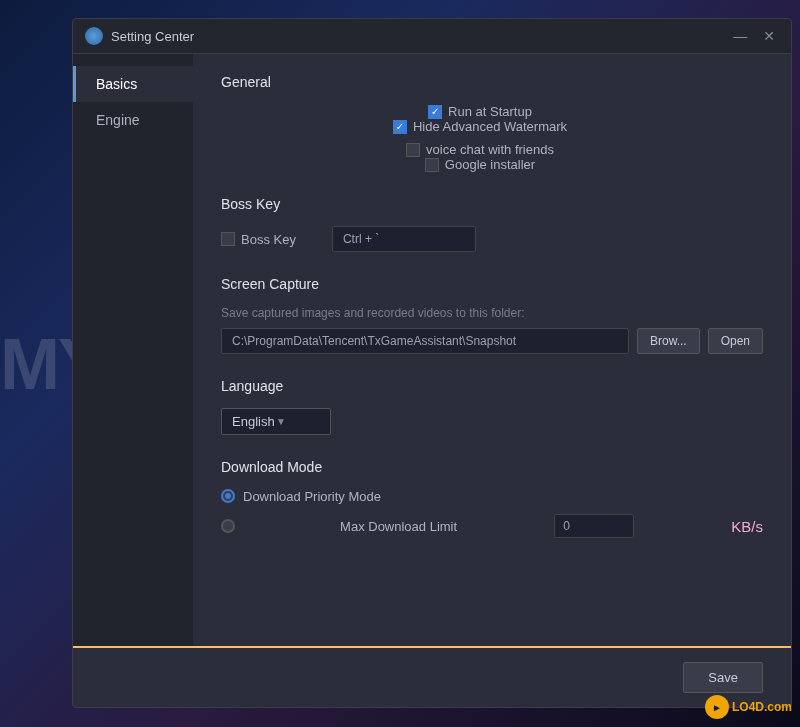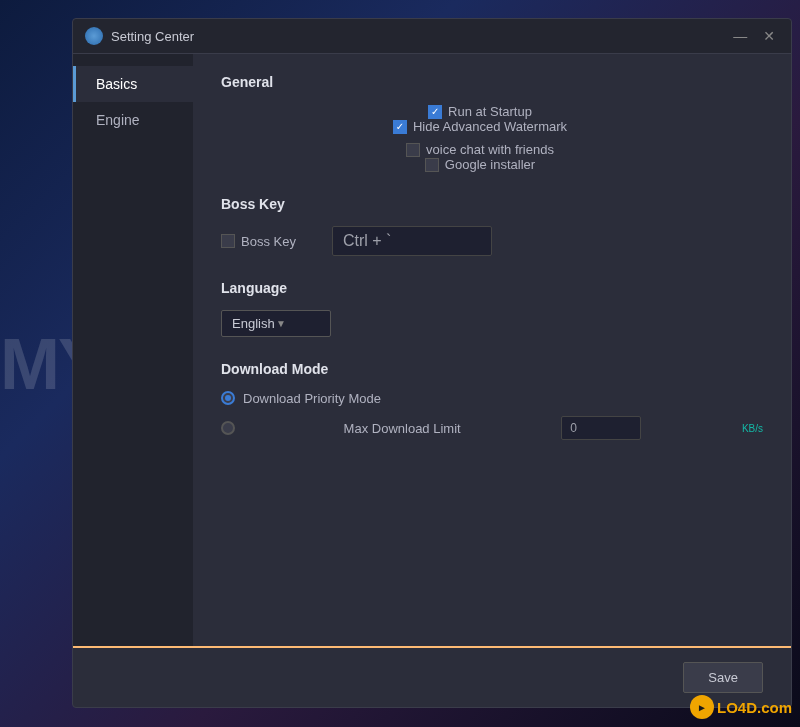--- a/index.html
+++ b/index.html
@@ -116,21 +116,21 @@
 
     .content {
       flex: 1;
       padding: 20px 28px;
       overflow-y: auto;
       color: #c8cad4;
     }
 
     .section-title {
       font-size: 14px;
-      font-weight: 700;
+      font-weight: 400;
       color: #e0e2ea;
       margin-bottom: 14px;
     }
 
     .section {
       margin-bottom: 24px;
     }
 
     .checkbox-row {
       display: flex;
@@ -180,22 +180,22 @@
       align-items: center;
       gap: 12px;
       margin-top: 6px;
     }
 
     .key-input {
       background: #1e2030;
       border: 1px solid #444;
       color: #9ea0aa;
       padding: 5px 10px;
-      font-size: 16px;
-      width: 160px;
+      font-size: 12px;
+      width: 144px;
       border-radius: 2px;
     }
 
     .path-row {
       display: flex;
       align-items: center;
       gap: 8px;
       margin-top: 8px;
     }
 
@@ -297,22 +297,22 @@
       background: #1e2030;
       border: 1px solid #444;
       color: #9ea0aa;
       padding: 4px 8px;
       font-size: 12px;
       width: 80px;
       border-radius: 2px;
     }
 
     .unit-label {
-      font-size: 10px;
-      color: #14b8a6;
+      font-size: 15px;
+      color: #f9a8d4;
     }
 
     .dialog-footer {
       display: flex;
       justify-content: flex-end;
       gap: 6px;
       padding: 14px 28px;
       border-top: 2px solid #fdba74;
       flex-shrink: 0;
     }
@@ -355,21 +355,21 @@
       display: flex;
       align-items: center;
       justify-content: center;
       font-size: 10px;
       font-weight: bold;
       color: #1a1a1a;
     }
 
     .lo4d-text {
       color: #f0a500;
-      font-size: 15px;
+      font-size: 12px;
       font-weight: bold;
     }
   </style>
 </head>
 <body>
 
 <div class="bg-image"></div>
 <div class="bg-text-left">MY</div>
 
 <div class="dialog">
@@ -424,20 +424,29 @@
         <div class="section-title">Boss Key</div>
         <div class="boss-key-row">
           <div class="checkbox-wrap">
             <div class="checkbox"></div>
             <span class="checkbox-label">Boss Key</span>
           </div>
           <input class="key-input" type="text" readonly="" value="Ctrl + `" style="">
         </div>
       </div>
 
+      <div class="section">
+        <div class="section-title">Screen Capture</div>
+        <div class="capture-desc">Save captured images and recorded videos to this folder:</div>
+        <div class="path-row">
+          <input class="path-input" type="text" value="C:\ProgramData\Tencent\TxGameAssistant\Snapshot" style="">
+          <button class="btn-small">Brow...</button>
+          <button class="btn-small">Open</button>
+        </div>
+      </div>
 
       <div class="section">
         <div class="section-title">Language</div>
         <div class="language-select">
           <span>English</span>
           <span class="language-arrow">▼</span>
         </div>
       </div>
 
       <div class="section">

